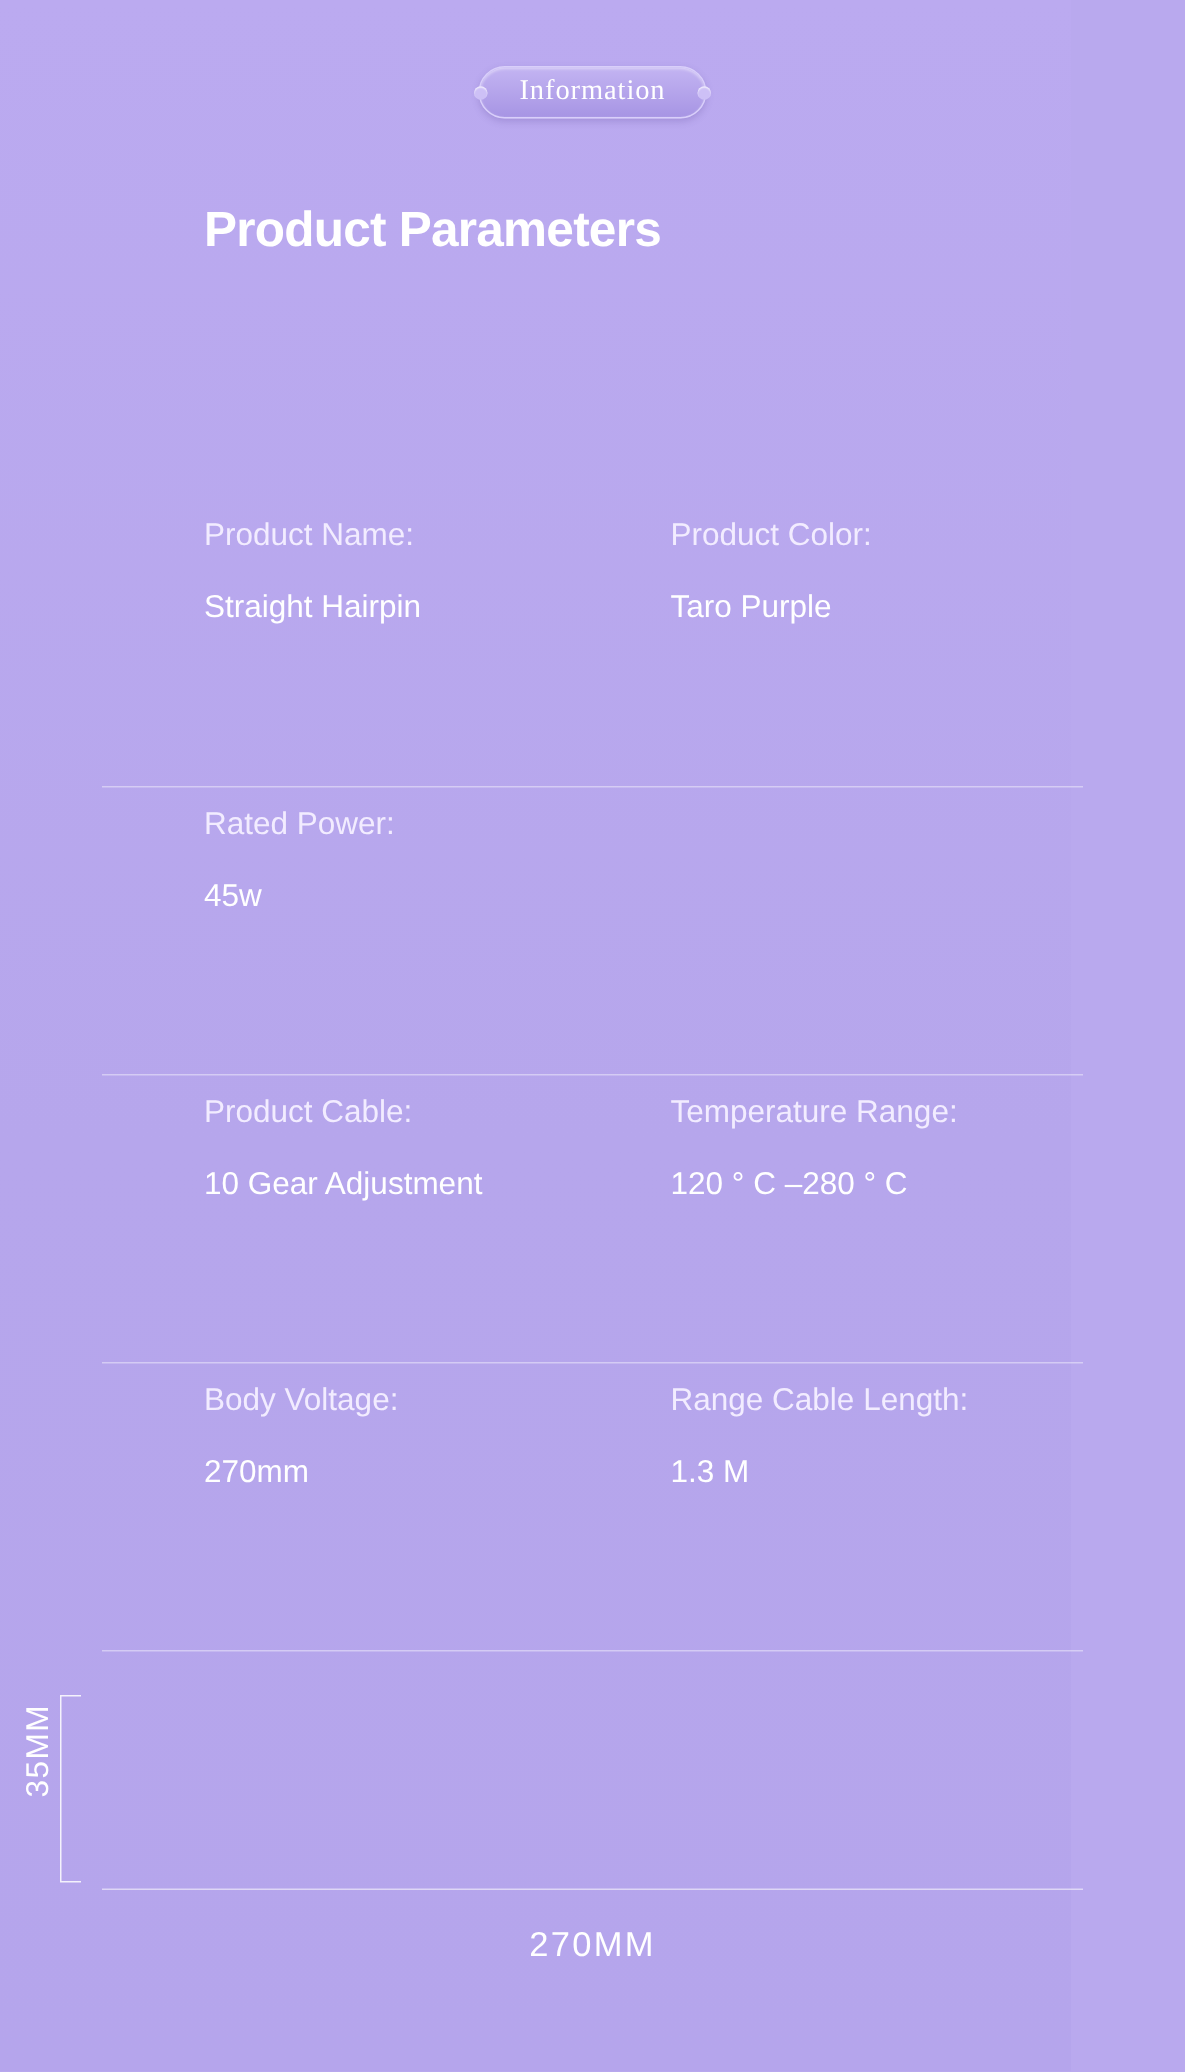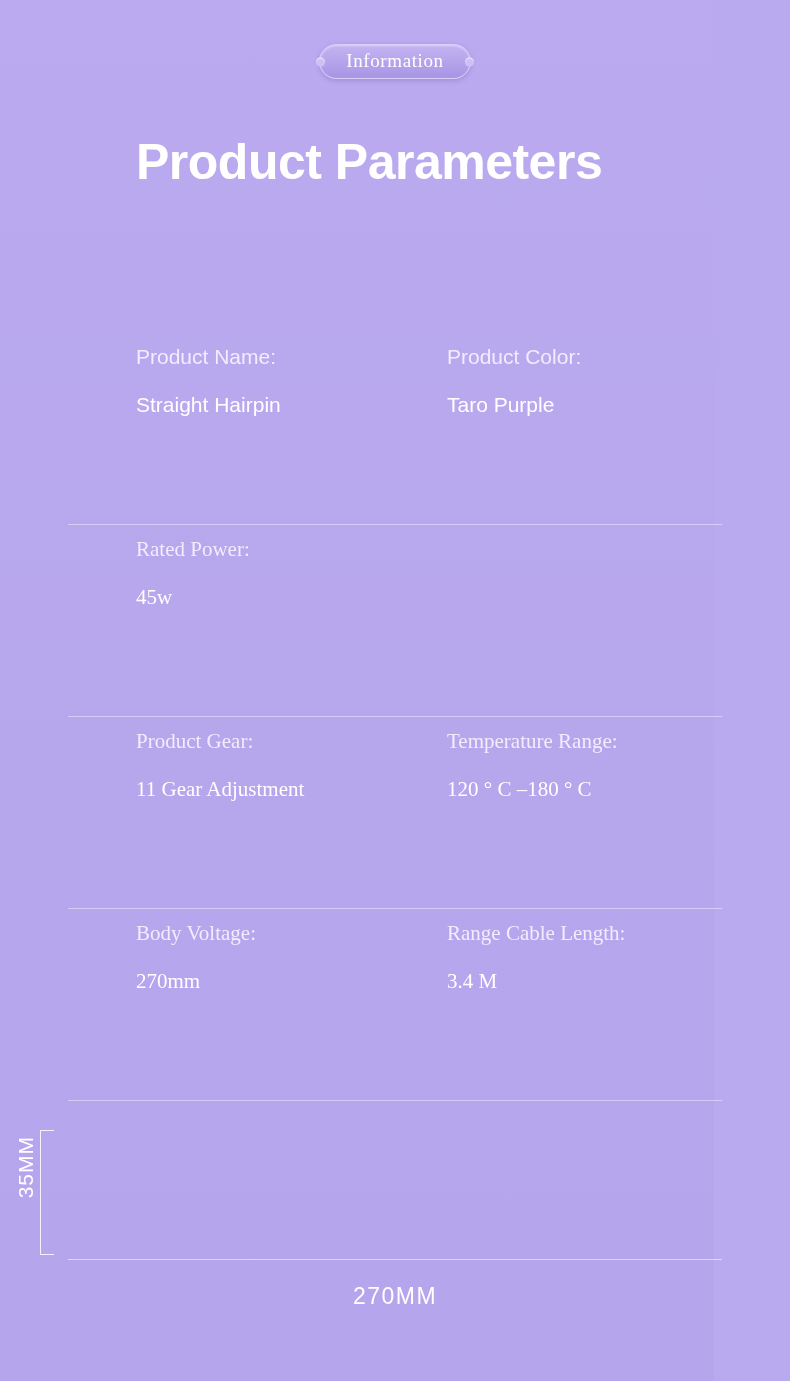--- a/index.html
+++ b/index.html
@@ -54,21 +54,21 @@
     box-shadow: inset 0 1px 1px rgba(255,255,255,0.7);
   }
   .badge .nub.left { left: -4px; }
   .badge .nub.right { right: -4px; }
 
   
   .title {
     position: absolute;
     top: 134px;
     left: 136px;
-    font-size: 50px;
+    font-size: 33px;
     font-weight: bold;
     color: #ffffff;
     letter-spacing: -0.5px;
     line-height: 1.15;
     white-space: nowrap;
   }
 
   
   .specs {
     position: absolute;
@@ -76,21 +76,20 @@
     left: 68px;
     width: 654px;
   }
   .spec-row {
     position: relative;
     height: 192px;
     box-sizing: border-box;
   }
   .spec-row + .spec-row {
     border-top: 1px solid rgba(255,255,255,0.42);
-    font-family: Liberation Serif, serif;
   }
   .specs .bottom-rule {
     border-top: 1px solid rgba(255,255,255,0.42);
   }
   .cell {
     position: absolute;
     top: 14px;
   }
   .cell.c1 { left: 68px; }
   .cell.c2 { left: 379px; }
@@ -188,37 +187,37 @@
 
     <div class="spec-row">
       <div class="cell c1">
         <div class="label">Rated Power:</div>
         <div class="value">45w</div>
       </div>
     </div>
 
     <div class="spec-row">
       <div class="cell c1">
-        <div class="label">Product Gear:</div>
-        <div class="value">11 Gear Adjustment</div>
+        <div class="label">Product Cable:</div>
+        <div class="value">10 Gear Adjustment</div>
       </div>
       <div class="cell c2">
         <div class="label">Temperature Range:</div>
-        <div class="value">120 ° C –180 ° C</div>
+        <div class="value">120 ° C –280 ° C</div>
       </div>
     </div>
 
     <div class="spec-row">
       <div class="cell c1">
         <div class="label">Body Voltage:</div>
         <div class="value">270mm</div>
       </div>
       <div class="cell c2">
         <div class="label">Range Cable Length:</div>
-        <div class="value">3.4 M</div>
+        <div class="value">1.3 M</div>
       </div>
     </div>
 
     <div class="bottom-rule"></div>
   </div>
 
   <div class="height-label">35MM</div>
   <div class="v-caliper"></div>
 
   <div class="product-area">

